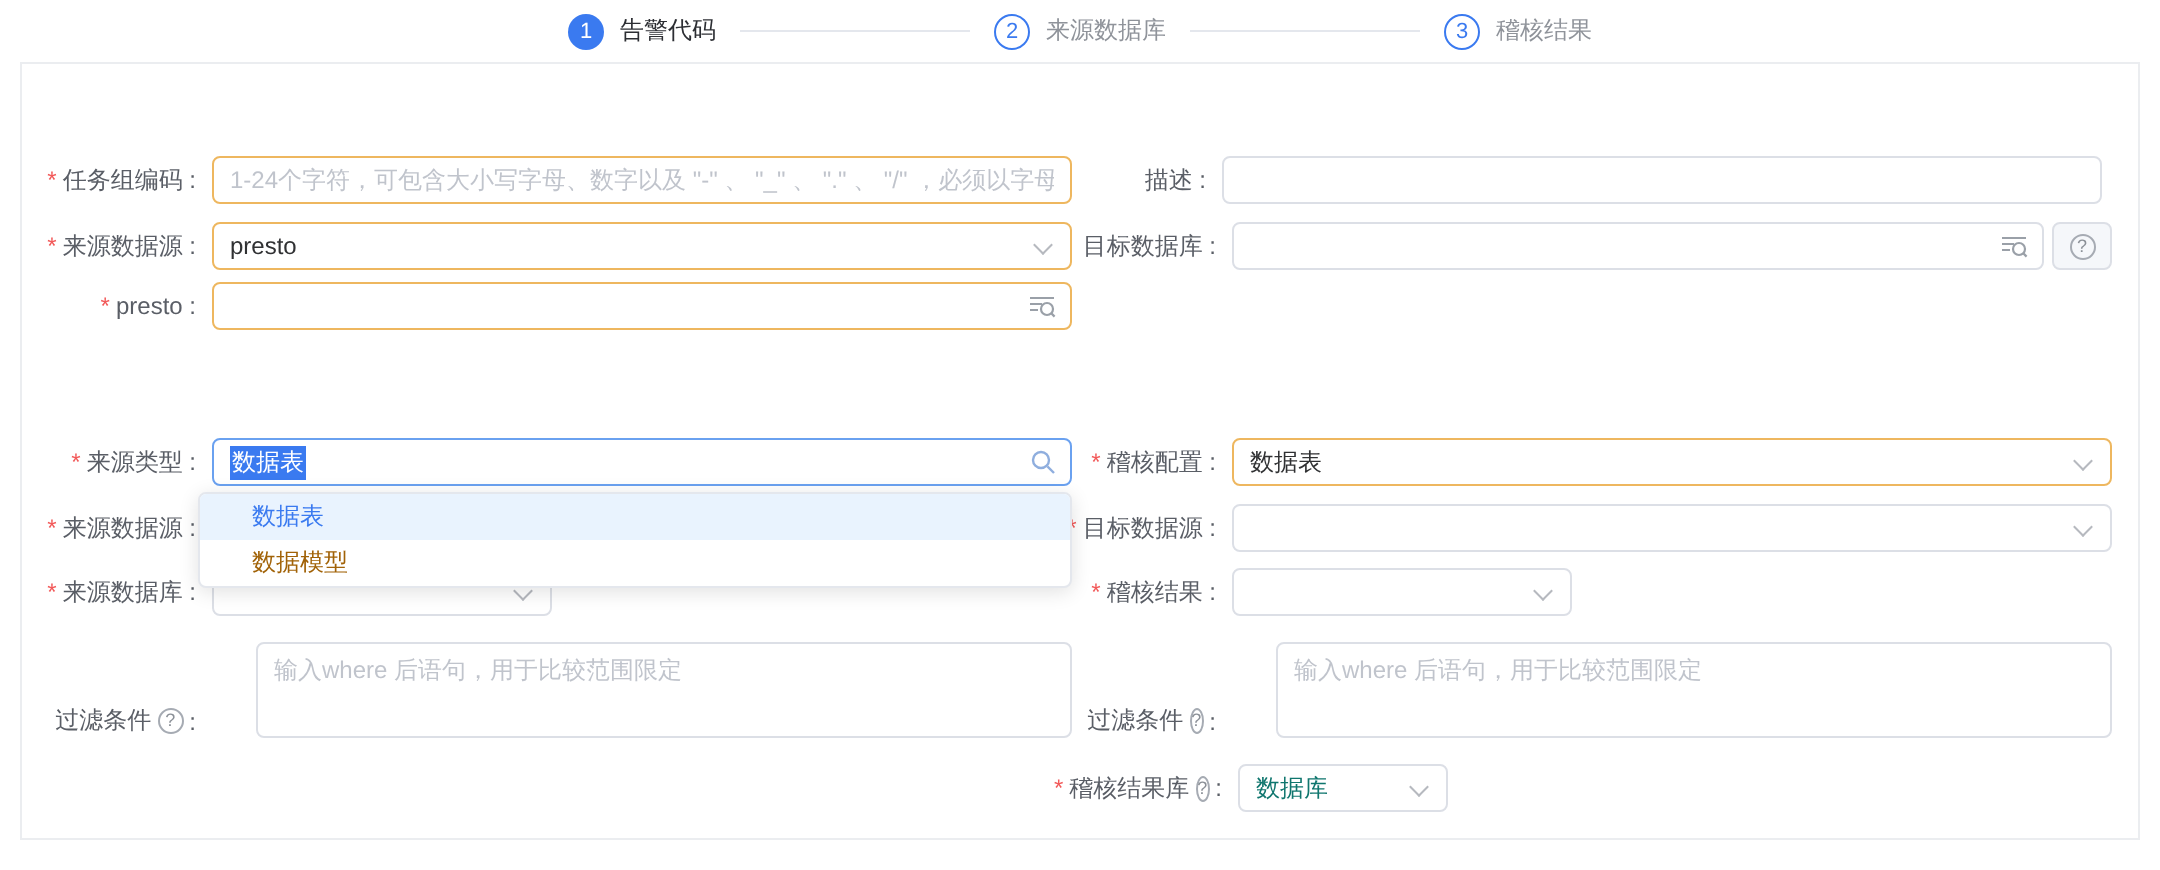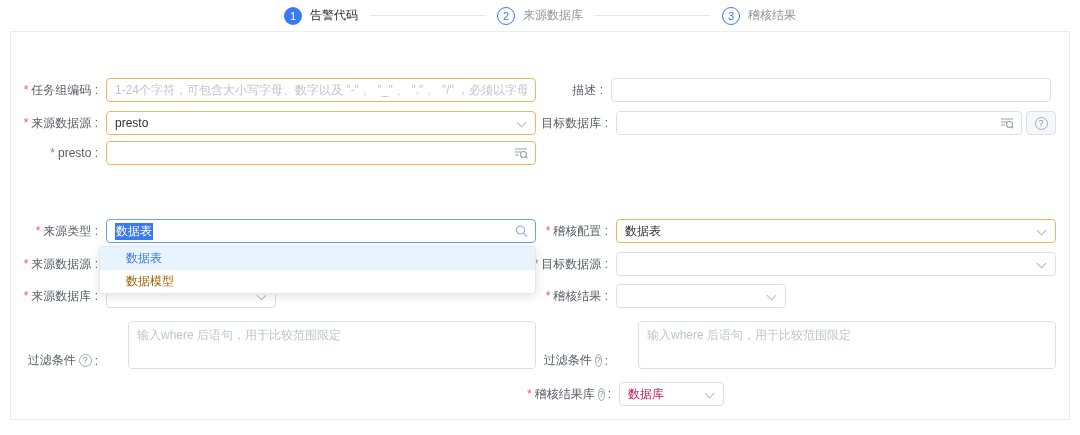--- a/index.html
+++ b/index.html
@@ -42,21 +42,21 @@
   input.ctl::placeholder, textarea.ctl::placeholder { color:#c0c4cc; }
   .warn { border-color:#eeb75f; }
   .focus { border-color:#6aa1f0; }
   .pad-icon { padding-right:28px; }
   textarea.ctl { height:48px; padding:5px 8px; resize:none; line-height:1.4; }
   .chev { position:absolute; right:11px; top:8px; width:7px; height:7px;
     border-right:1px solid #b6b9bf; border-bottom:1px solid #b6b9bf;
     transform:rotate(45deg); pointer-events:none; }
   .in-icon { position:absolute; right:8px; top:50%; transform:translateY(-50%);
     display:flex; cursor:pointer; }
-  .val { color:#303133;text-align:right; } .val.muted { color:#be185d; }
+  .val { color:#303133;text-align:right; } .val.muted { color:#0f766e; }
   .selhl { background:#3a7af0; color:#fff; padding:0 1px; }
 
   .f-task   {left:0;    top:46px;  width:525px;}
   .f-desc   {left:530px; top:46px;  width:510px;}
   .f-engine {left:0;    top:79px;  width:525px;}
   .f-alarm  {left:535px; top:79px;  width:510px;}
   .f-presto {left:0;    top:109px; width:525px;}
   .f-stype  {left:0;    top:187px; width:525px;}
   .f-ttype  {left:535px; top:187px; width:510px;}
   .f-sds    {left:0;    top:220px; width:525px;}

